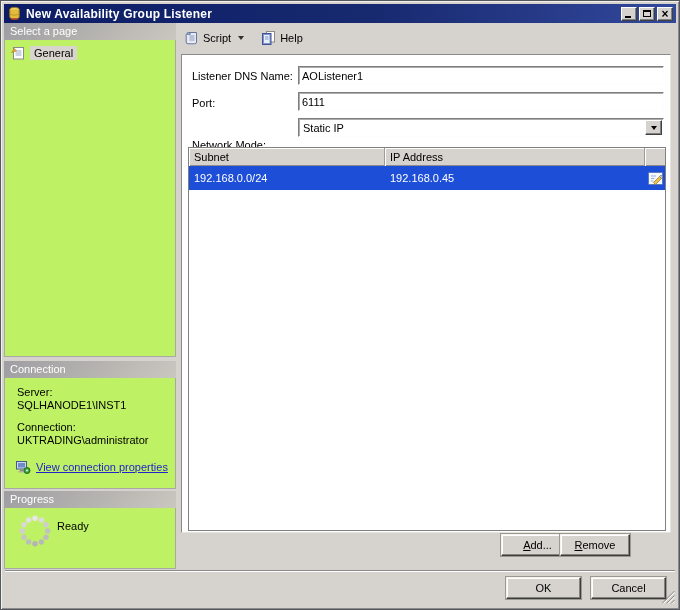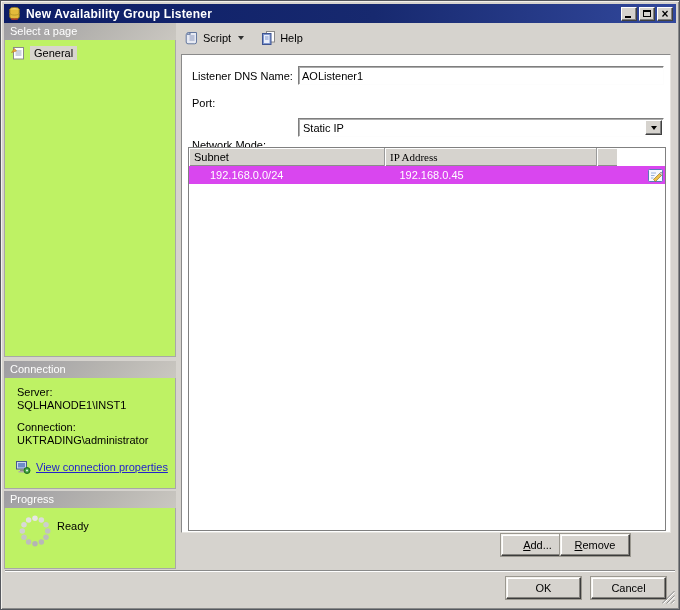--- a/index.html
+++ b/index.html
@@ -62,26 +62,26 @@
   .combo-btn { width:17px; height:15px; margin:1px 1px 1px 0; background:#d6d3ce;
                border:1px solid; border-color:#fff #404040 #404040 #fff;
                box-shadow: inset -1px -1px 0 #808080;
                display:flex; align-items:center; justify-content:center; }
   .combo-btn .tri { width:0; height:0; border-left:3px solid transparent; border-right:3px solid transparent;
                     border-top:4px solid #000; }
 
   
   .grid { position:absolute; left:6px; top:92px; width:478px; height:384px;
           border:1px solid #808080; background:#fff; }
-  .grid-hdr { display:flex; height:18px; }
+  .grid-hdr { display:flex; height:18px;justify-content:center; }
   .gh-cell { background:#d6d3ce; border-right:1px solid #9a9a9a;
              box-shadow: inset 0 1px 0 #fff, inset 1px 0 0 #fff, inset 0 -1px 0 #8c8c8c;
              line-height:18px; padding-left:5px; }
-  .gh-sub { width:196px; } .gh-ip { width:212px;font-family:Liberation Serif, serif; } .gh-act { width:20px; padding:0; border-right:none; }
-  .grid-row { display:flex; height:18px; background:#d946ef; color:#fff; align-items:center;padding-left:16px; }
+  .gh-sub { width:196px; } .gh-ip { width:260px; } .gh-act { width:20px; padding:0; border-right:none; }
+  .grid-row { display:flex; height:24px; background:#1d4ed8; color:#fff; align-items:center; }
   .gr-sub { width:196px; padding-left:5px; } .gr-ip { width:260px; padding-left:5px; }
   .gr-act { width:20px; display:flex; justify-content:center; align-items:center; }
 
   
   .btn { position:absolute; height:22px; background:#d6d3ce; border:1px solid;
          border-color:#f4f2ee #3c3c3c #3c3c3c #f4f2ee;
          box-shadow: inset -1px -1px 0 #84827d, inset 1px 1px 0 #fff, 0 0 0 1px #9b9890;
          font-family:inherit; font-size:11px; text-align:center; padding:0; }
   .btn span { display:block; line-height:19px; }
   .btn-u span::first-letter { text-decoration:underline; }
@@ -198,20 +198,21 @@
       <span>Help</span>
     </div>
   </div>
 
   <div class="content">
 
     <span class="fld-lbl" style="top:15px;">Listener DNS Name:</span>
     <input class="txt-input" style="top: 11px;" type="text" value="AOListener1">
 
     <span class="fld-lbl" style="top:42px;">Port:</span>
+    <input class="txt-input" style="top: 37px;" type="text" value="6111">
 
     <span class="fld-lbl" style="top:84px;">Network Mode:</span>
     <div class="combo" style="top:63px;">
       <span class="val">Static IP</span>
       <span class="combo-btn">
         <span class="tri"></span>
       </span>
     </div>
 
     <div class="grid">

